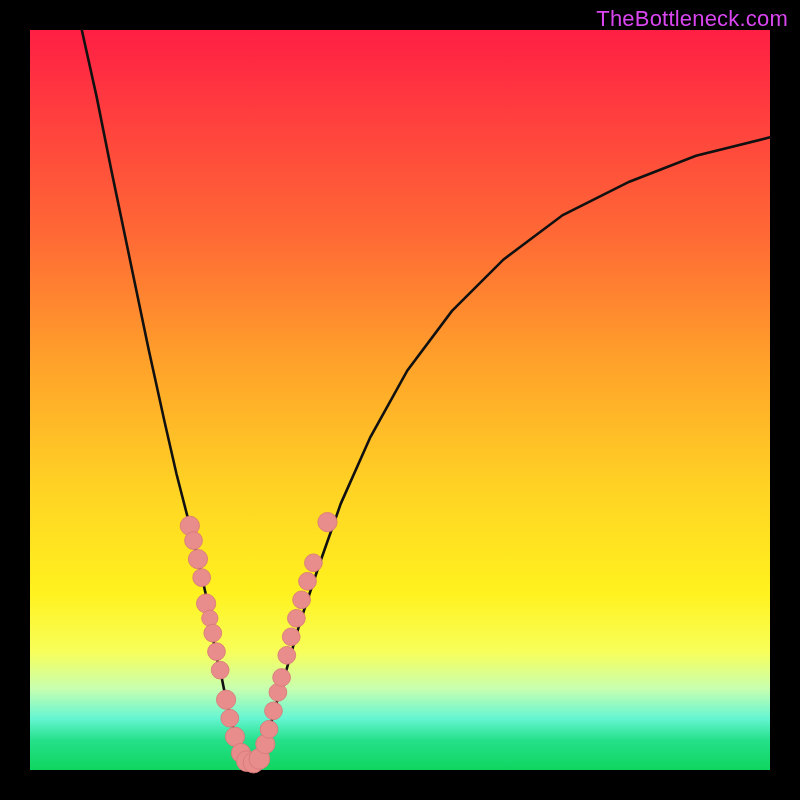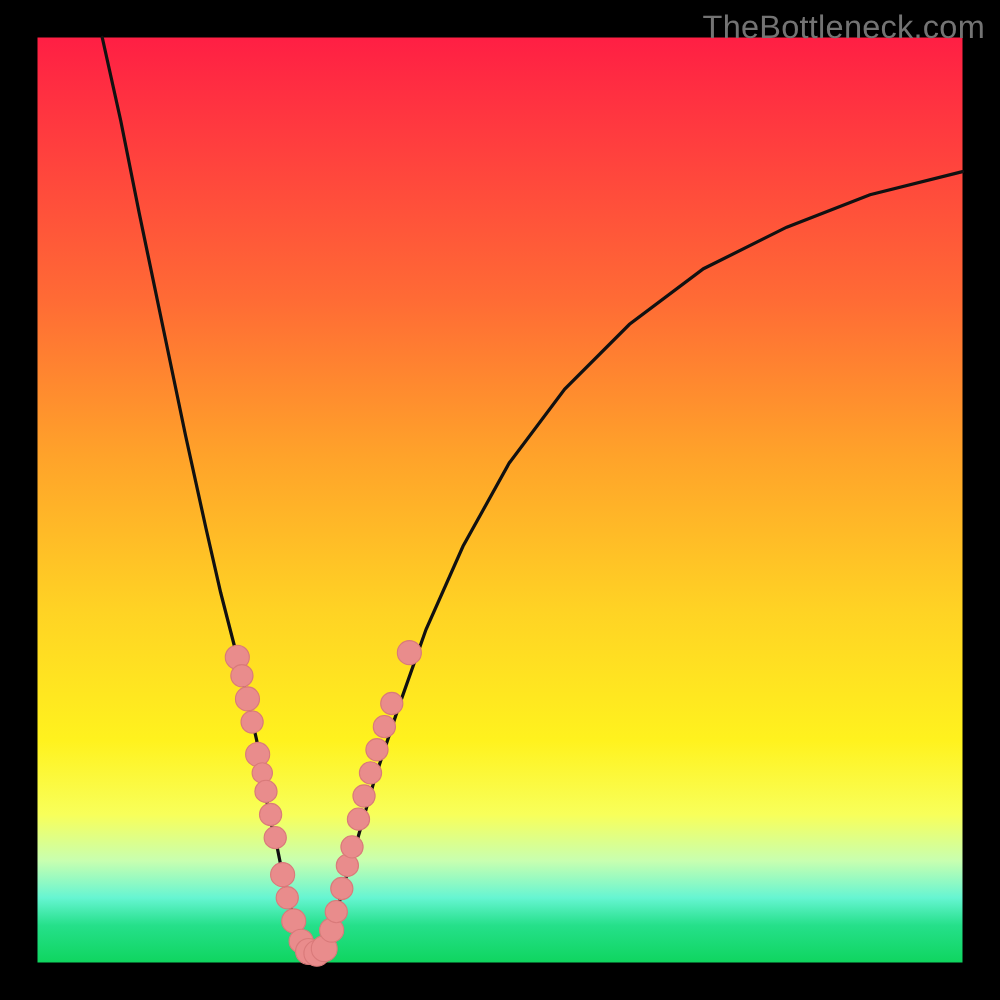--- a/index.html
+++ b/index.html
@@ -35,22 +35,22 @@
       #c8ffb0 89%,
       #66f5d2 93%,
       #25e08a 96%,
       #0fd55f 100%
     );
   }
   .watermark {
     position: absolute;
     top: 6px;
     right: 12px;
-    color: #737373;
-    font-size: 26px;
+    color: #d946ef;
+    font-size: 22px;
     font-weight: 400;
     letter-spacing: 0.2px;
     user-select: none;
   }
   svg.curves {
     position: absolute;
     left: 0;
     top: 0;
     width: 740px;
     height: 740px;

